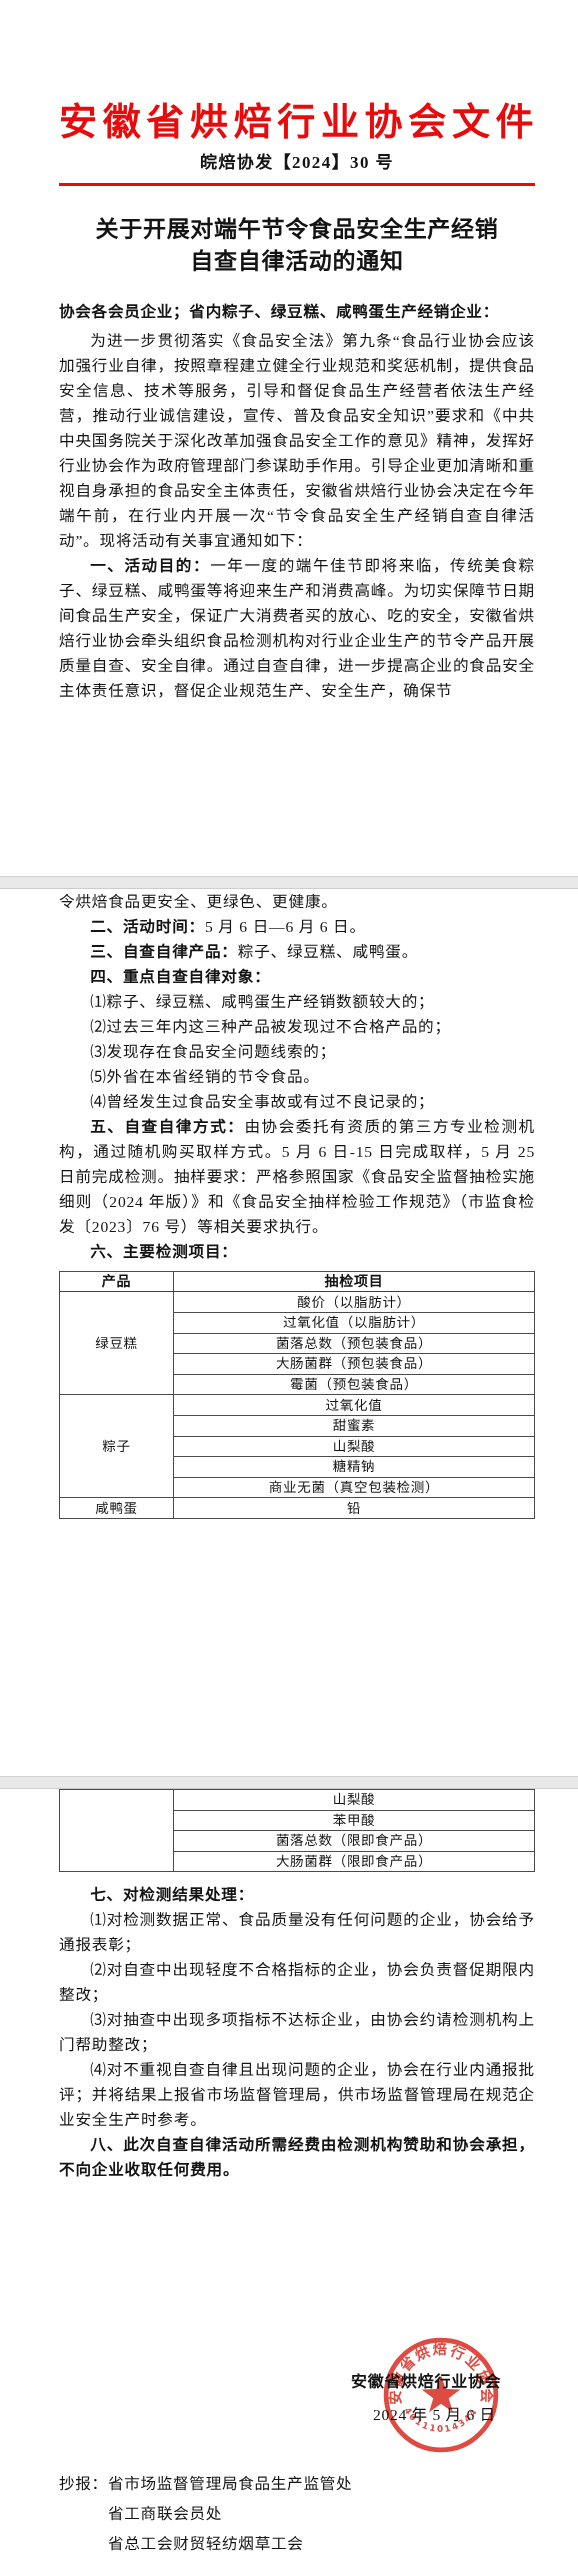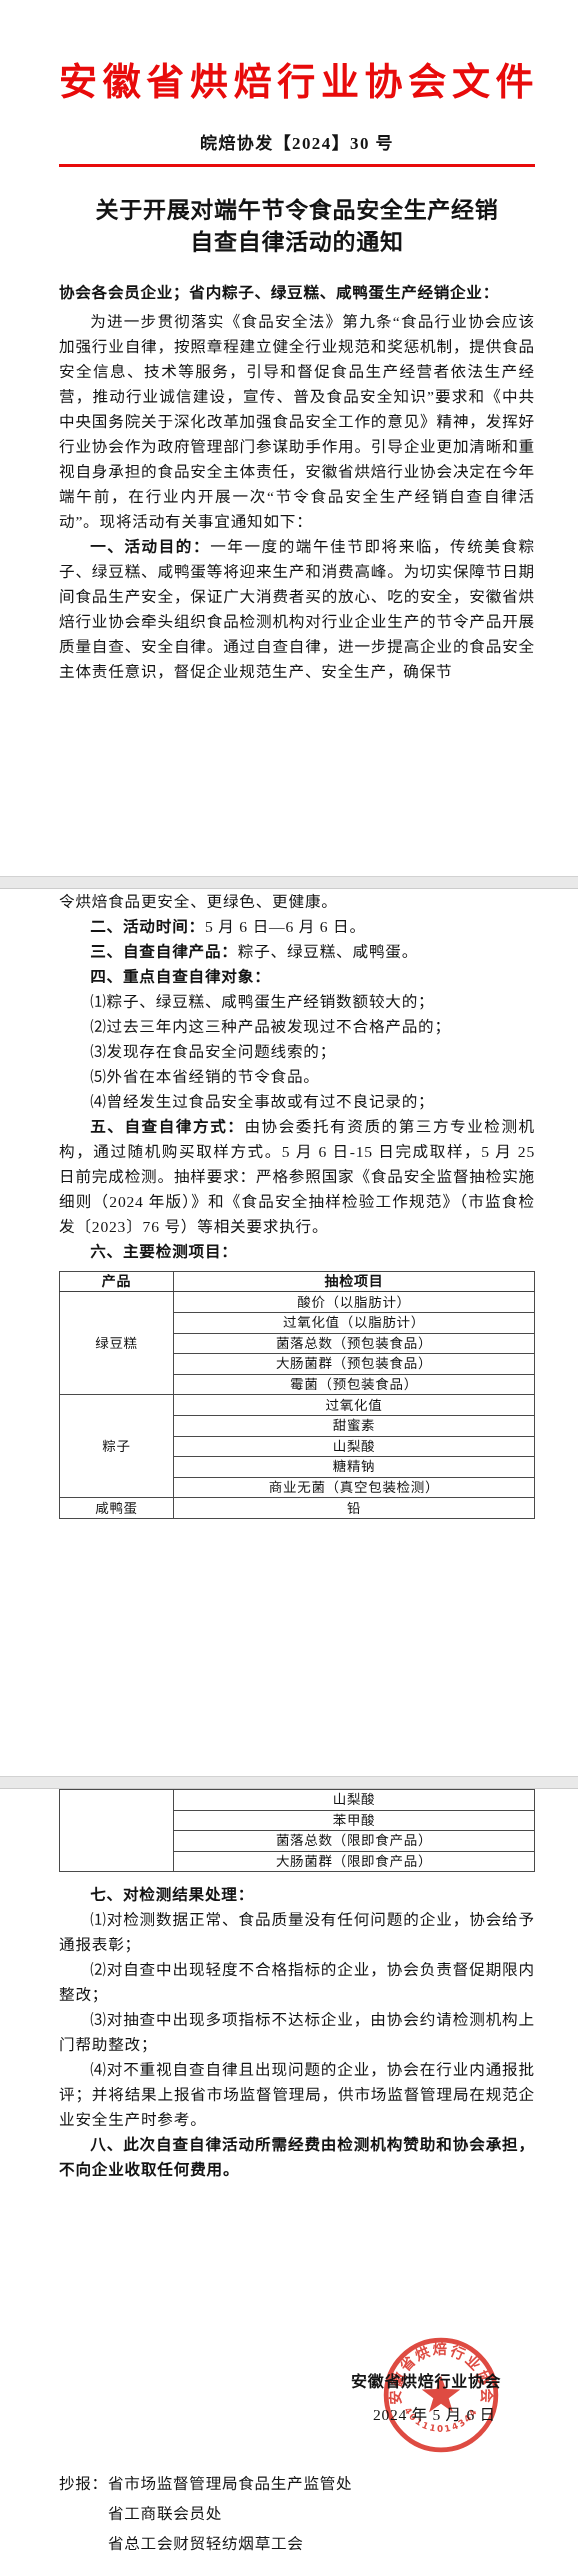--- a/index.html
+++ b/index.html
@@ -6,23 +6,23 @@
   .doc{position:relative;width:578px;height:2576px;background:#ffffff;overflow:hidden;
        font-family:"Liberation Serif","DejaVu Serif",serif;color:#141414;}
   .page{position:absolute;left:0;width:578px;box-sizing:border-box;padding-left:59px;padding-right:43px;}
   .page1{top:0;height:876px;}
   .page2{top:889px;height:941px;}
   .page3{top:1789px;height:787px;}
   .band{position:absolute;left:0;width:578px;height:13px;background:#e9e9e9;
         border-top:0.7px solid #d2d2d2;border-bottom:0.7px solid #cccccc;box-sizing:border-box;}
   .band1{top:876px;} .band2{top:1776px;}
 
-  .org-title{margin-top:59px;color:#e80b0b;font-weight:bold;font-size:38px;line-height:46px;
+  .org-title{margin-top:99px;color:#e80b0b;font-weight:bold;font-size:38px;line-height:46px;
              text-align:justify;text-align-last:justify;letter-spacing:1.4px;white-space:nowrap;}
-  .doc-no{margin-top:24px;text-align:center;font-size:17px;font-weight:bold;letter-spacing:1.4px;}
+  .doc-no{margin-top:3px;text-align:center;font-size:17px;font-weight:bold;letter-spacing:1.4px;}
   .red-rule{margin-top:9.5px;height:3.4px;background:#e80b0b;}
   .subject{margin-top:28px;text-align:center;font-weight:bold;font-size:23px;line-height:32px;letter-spacing:0.7px;}
   .saluto{margin-top:17.6px;font-weight:bold;font-size:15.6px;line-height:33px;letter-spacing:0.7px;}
 
   p.para{margin:0;font-size:15.6px;line-height:25px;letter-spacing:0.8px;
          text-align:justify;word-break:break-all;}
   p.ind{text-indent:2em;}
   .lbl{font-weight:bold;}
   p.boldall{font-weight:bold;}
 

